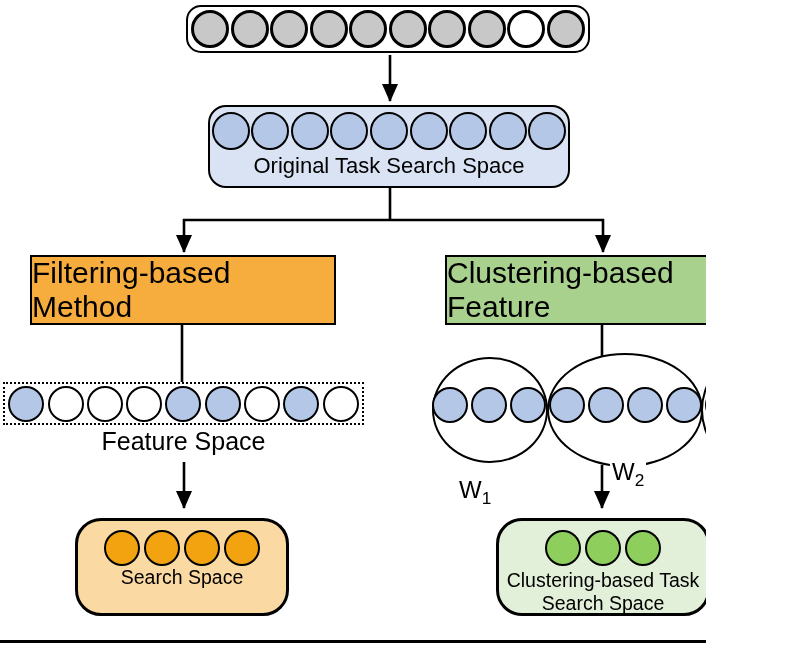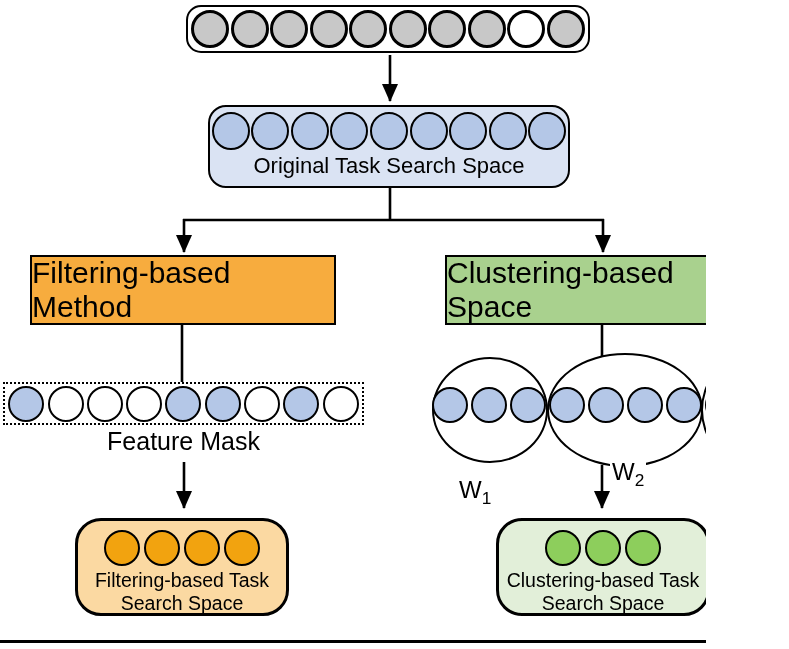--- a/index.html
+++ b/index.html
@@ -130,35 +130,35 @@
         <span class="circle fill-blue"></span>
       </div>
     <div class="original-label">Original Task Search Space</div>
   </div>
 
   <div class="method-box method-filtering">
     <span>Filtering-based Method</span>
   </div>
 
   <div class="method-box method-clustering">
-    <span>Clustering-based Space</span>
+    <span>Clustering-based Feature</span>
   </div>
 
   <div class="feature-mask">
       <span class="circle fill-blue"></span>
       <span class="circle fill-white"></span>
       <span class="circle fill-white"></span>
       <span class="circle fill-white"></span>
       <span class="circle fill-blue"></span>
       <span class="circle fill-blue"></span>
       <span class="circle fill-white"></span>
       <span class="circle fill-blue"></span>
       <span class="circle fill-white"></span>
     </div>
-  <div class="feature-mask-label">Feature Mask</div>
+  <div class="feature-mask-label">Feature Space</div>
 
   <div class="ellipse ellipse-1"></div>
   <div class="ellipse ellipse-2"></div>
   <div class="ellipse ellipse-3"></div>
   <div class="cluster-row">
       <span class="circle fill-blue"></span>
       <span class="circle fill-blue"></span>
       <span class="circle fill-blue"></span>
       <span class="circle fill-blue"></span>
       <span class="circle fill-blue"></span>
@@ -171,21 +171,20 @@
   <div class="w-label w-label-2"><span>W</span><sub>2</sub></div>
   <div class="w-label w-label-3"><span>W</span><sub>3</sub></div>
 
   <div class="result-box result-filtering">
     <div class="row">
         <span class="circle fill-orange"></span>
         <span class="circle fill-orange"></span>
         <span class="circle fill-orange"></span>
         <span class="circle fill-orange"></span>
       </div>
-    <div class="line first">Filtering-based Task</div>
     <div class="line">Search Space</div>
   </div>
 
   <div class="result-box result-clustering">
     <div class="row">
         <span class="circle fill-green"></span>
         <span class="circle fill-green"></span>
         <span class="circle fill-green"></span>
       </div>
     <div class="line first">Clustering-based Task</div>

